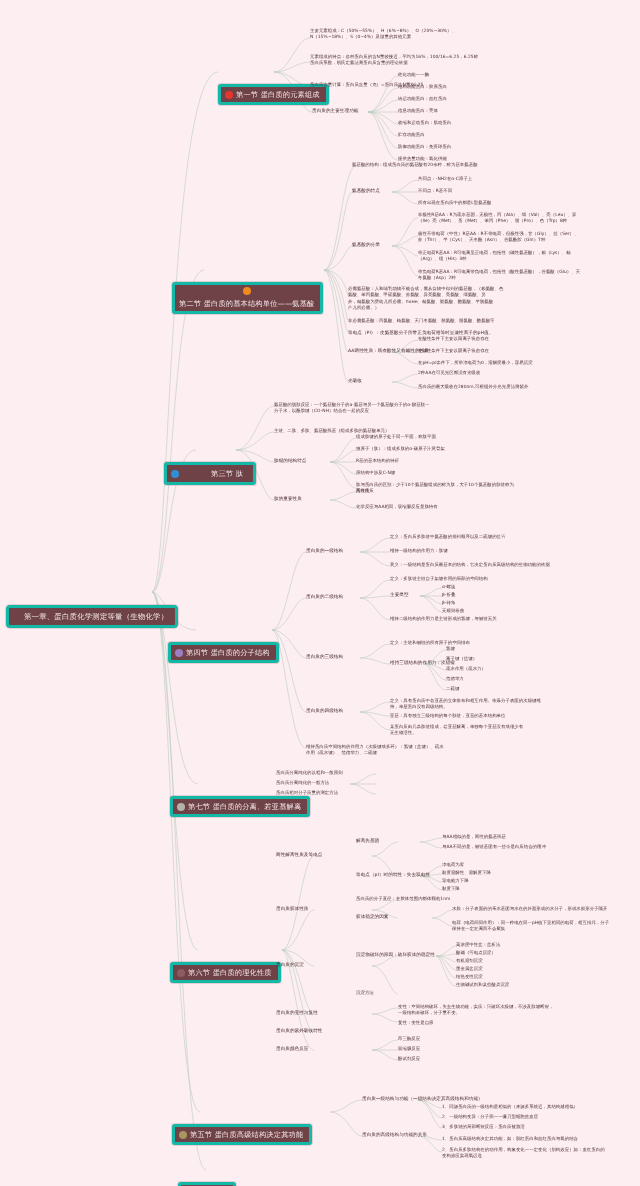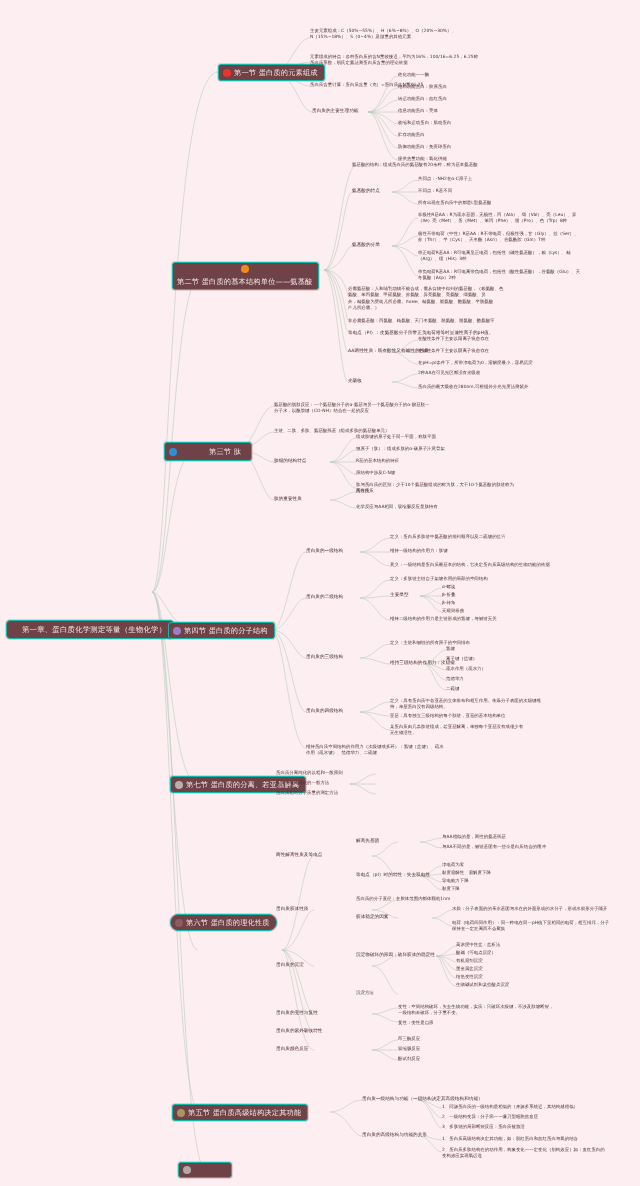--- a/index.html
+++ b/index.html
@@ -10,30 +10,31 @@
     position:relative;overflow:hidden;
   }
   #canvas{position:absolute;inset:0;width:640px;height:1186px;}
   svg.links{position:absolute;left:0;top:0;width:640px;height:1186px;pointer-events:none;}
   svg.links path{fill:none;stroke:#b9ccbe;stroke-width:0.7;opacity:.85;}
 
   
   .node{
     position:absolute;
     background:#6f4247;
-    border:1px solid #14b8a6;
+    border:3px solid #14b8a6;
     border-radius:3px;
     color:#f5e9ea;
     font-size:7.2px;
     line-height:11px;
     padding:2px 6px 2px 4px;
     white-space:nowrap;
     display:flex;align-items:center;gap:3px;
     box-shadow:0 0 0 1px rgba(110,66,71,.18);
     letter-spacing:.2px;
+    margin-top:20px;
   }
   .node.root{
     background:#6f4247;
     font-size:7.4px;
     padding:3px 7px;
     border-radius:4px;
   }
   .dot{
     width:8px;height:8px;border-radius:50%;
     flex:0 0 8px;display:inline-block;
@@ -179,21 +180,21 @@
 
     <path d="M330,1112 C344,1112 350,1100 362,1100"></path>
     <path d="M330,1112 C346,1112 352,1136 362,1136"></path>
     <path d="M418,1100 C430,1100 434,1108 442,1108"></path>
     <path d="M418,1100 C430,1100 434,1118 442,1118"></path>
     <path d="M418,1100 C430,1100 434,1128 442,1128"></path>
     <path d="M418,1136 C430,1136 434,1140 442,1140"></path>
     <path d="M418,1136 C430,1136 434,1152 442,1152"></path>
   </svg>
 
-  <div class="node root" style="left:6px;top:620px;">
+  <div class="node root" style="left:6px;top:585px;">
     <span class="dot" style="background:#6f4247;width:5px;height:5px;flex:0 0 5px;"></span>
     <span>第一章、蛋白质化学测定等量（生物化学）</span>
   </div>
 
   <div class="node" style="left:218px;top:64px;">
     <span class="dot" style="background:#e8352b;"></span>
     <span>第一节 蛋白质的元素组成</span>
   </div>
   <div class="leaf" style="left:310px;top:28px;width:215px;">主要元素组成：C（50%~55%）、H（6%~8%）、O（20%~30%）、
 N（15%~18%）、S（0~4%）及微量的其他元素</div>
@@ -294,21 +295,21 @@
 作用（疏水键）、范德华力、二硫键</div>
 
   <div class="node" style="left:170px;top:776px;">
     <span class="dot" style="background:#b5b0aa;"></span>
     <span>第七节 蛋白质的分离、若亚基解离</span>
   </div>
   <div class="leaf" style="left:276px;top:770px;">蛋白质分离纯化的以程和一般原则</div>
   <div class="leaf" style="left:276px;top:780px;">蛋白质分离纯化的一般方法</div>
   <div class="leaf" style="left:276px;top:790px;">蛋白质相对分子质量的测定方法</div>
 
-  <div class="node" style="left:170px;top:914px;border-radius:8px;">
+  <div class="node" style="left:170px;top:942px;">
     <span class="dot" style="background:#8c5c62;"></span>
     <span>第六节 蛋白质的理化性质</span>
   </div>
   <div class="leaf mid" style="left:276px;top:852px;">两性解离性质及等电点</div>
   <div class="leaf mid" style="left:356px;top:838px;">解离先基团</div>
   <div class="leaf" style="left:442px;top:834px;">与AA相似的是，两性的氨基残基</div>
   <div class="leaf" style="left:442px;top:844px;">与AA不同的是，侧链基团有一些今是白质结合的缓冲</div>
   <div class="leaf mid" style="left:356px;top:872px;">等电点（pI）时的特性：失去双电性</div>
   <div class="leaf" style="left:442px;top:862px;">净电荷为零</div>
   <div class="leaf" style="left:442px;top:870px;">黏度溶解性、溶解度下降</div>

